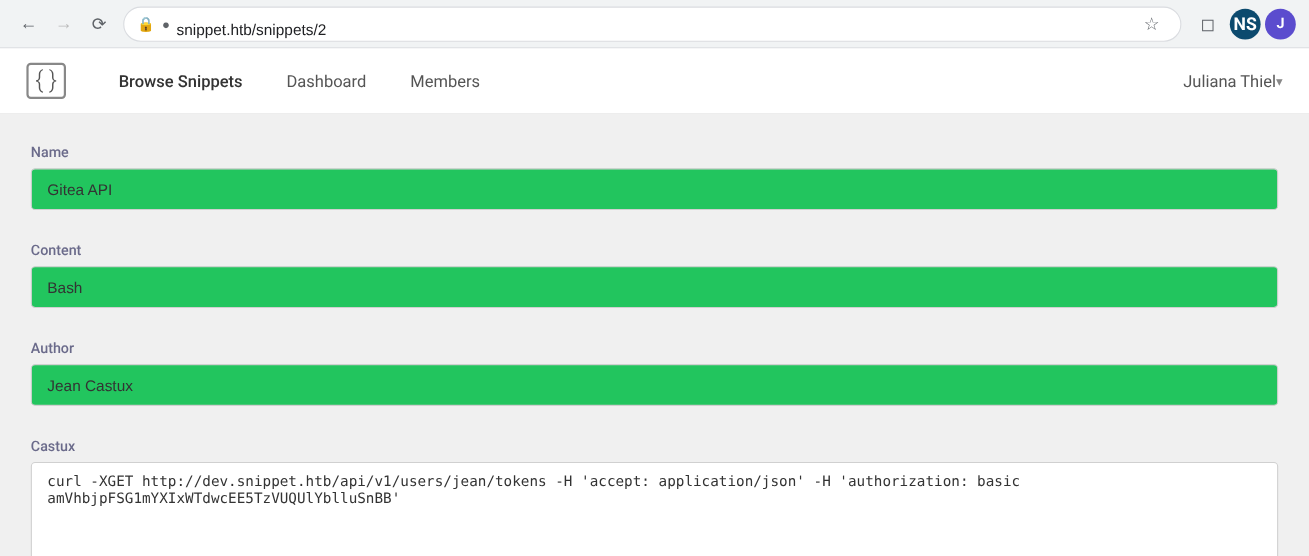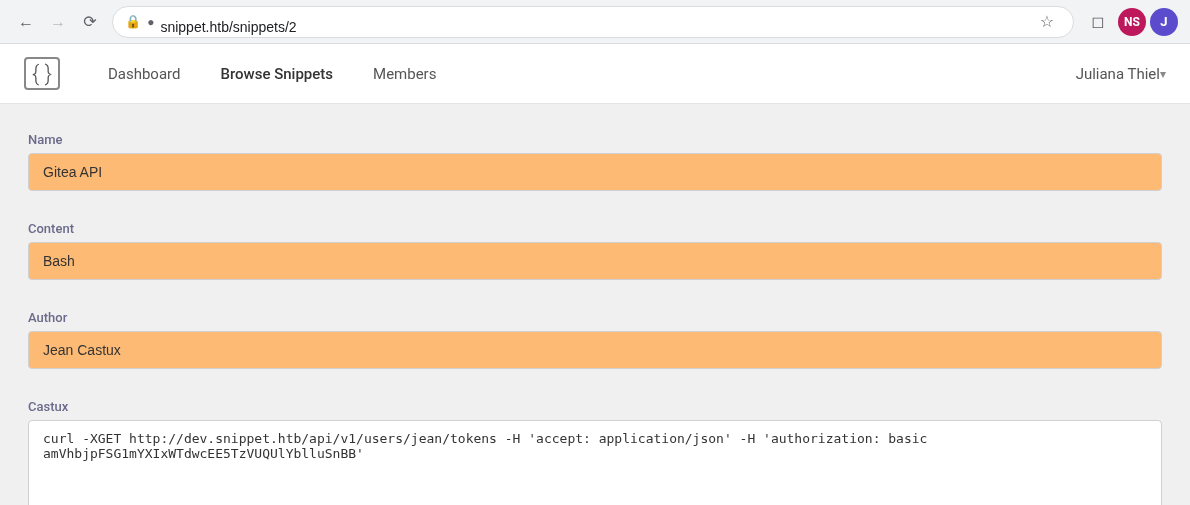--- a/index.html
+++ b/index.html
@@ -161,21 +161,21 @@
       margin-bottom: 6px;
       font-weight: 500;
     }
     .form-input {
       width: 100%;
       padding: 10px 14px;
       border: 1px solid #d0d0d0;
       border-radius: 4px;
       font-size: 14px;
       color: #333;
-      background: #fdba74;
+      background: #22c55e;
       outline: none;
     }
     .form-textarea {
       width: 100%;
       padding: 10px 14px;
       border: 1px solid #d0d0d0;
       border-radius: 4px;
       font-size: 13px;
       color: #333;
       background: #fff;
@@ -195,30 +195,30 @@
     <button class="nav-btn">⟳</button>
   </div>
   <div class="address-bar-container">
     <span class="security-icon">🔒</span>
     <span style="font-size:12px;color:#5f6368;">●</span>
     <input class="address-text" type="text" value="snippet.htb/snippets/2" style="">
     <button class="bookmark-btn">☆</button>
   </div>
   <div class="browser-actions">
     <button class="browser-action-btn" style="color:#5f6368;">◻</button>
-    <div class="extension-icon" style="background:#be185d;color:#fff;font-size:12px;">NS</div>
+    <div class="extension-icon" style="background:#0c4a6e;color:#fff;font-size:16px;">NS</div>
     <div class="extension-icon" style="background:#5b4cce;color:#fff;font-size:13px;">J</div>
   </div>
 </div>
 
 <nav class="app-navbar">
   <div class="app-logo">{ }</div>
   <div class="nav-links">
+    <a class="nav-link active">Browse Snippets</a>
     <a class="nav-link">Dashboard</a>
-    <a class="nav-link active">Browse Snippets</a>
     <a class="nav-link">Members</a>
   </div>
   <div class="user-menu">
     <span>Juliana Thiel</span>
     <span class="chevron">▾</span>
   </div>
 </nav>
 
 <div class="page-content">
 

